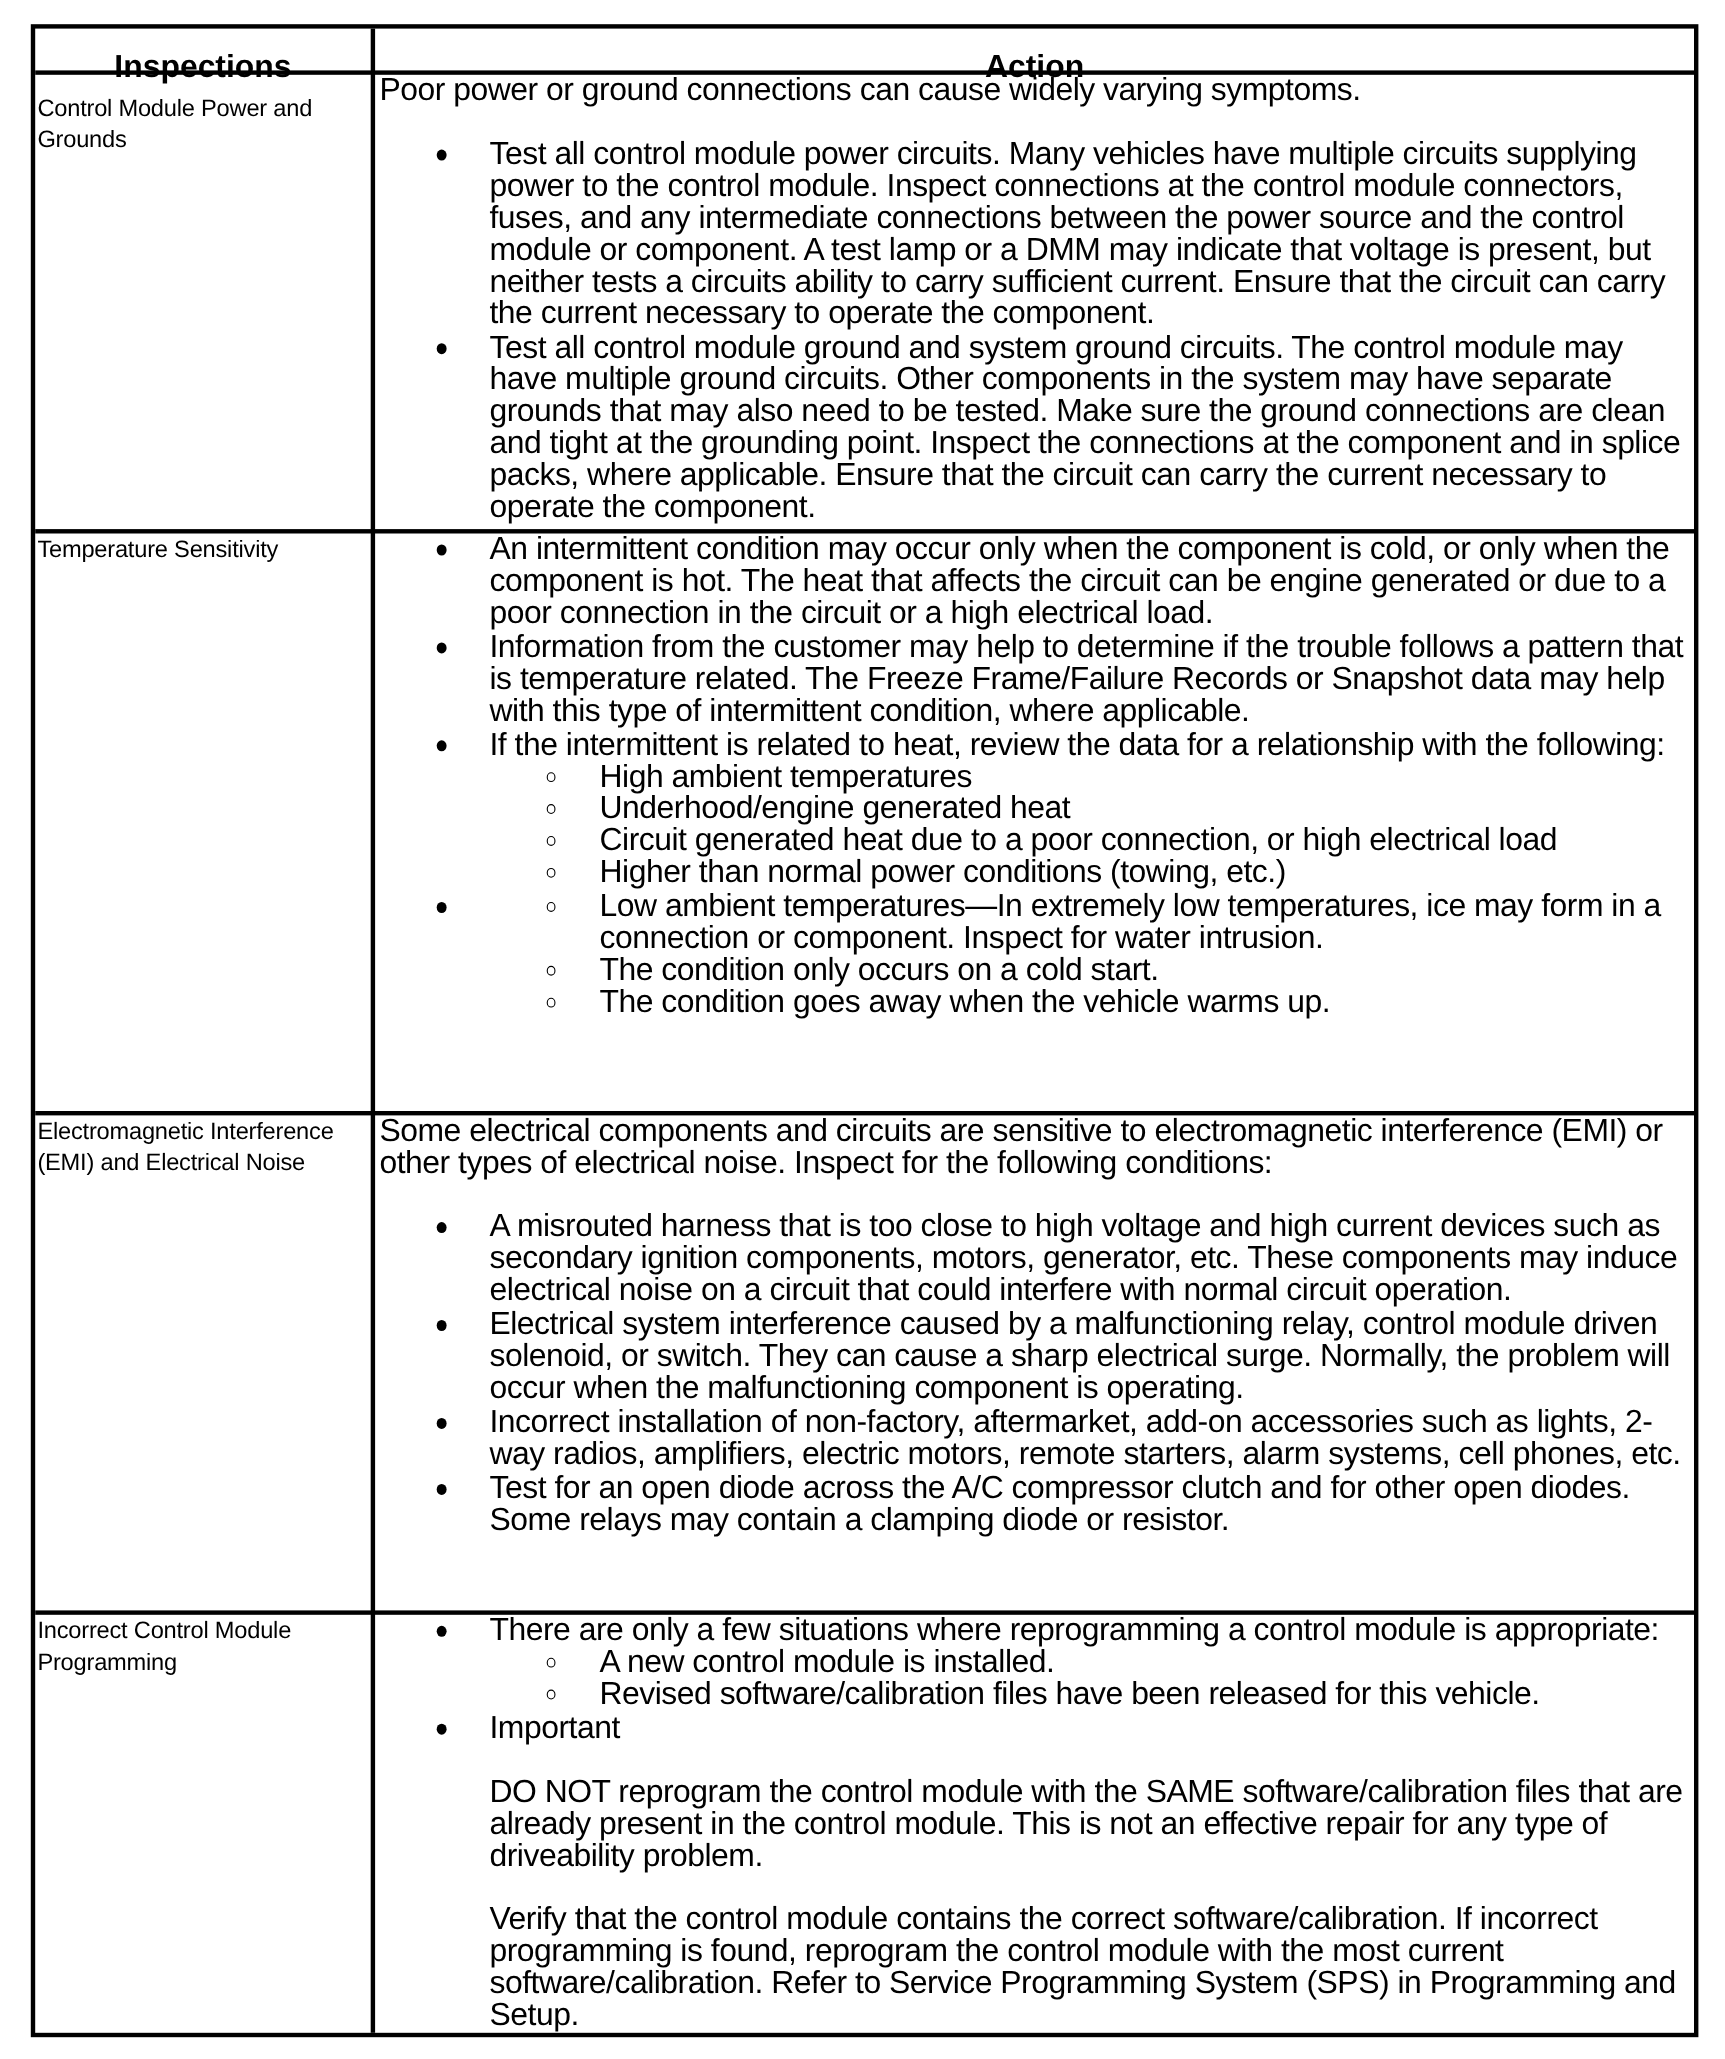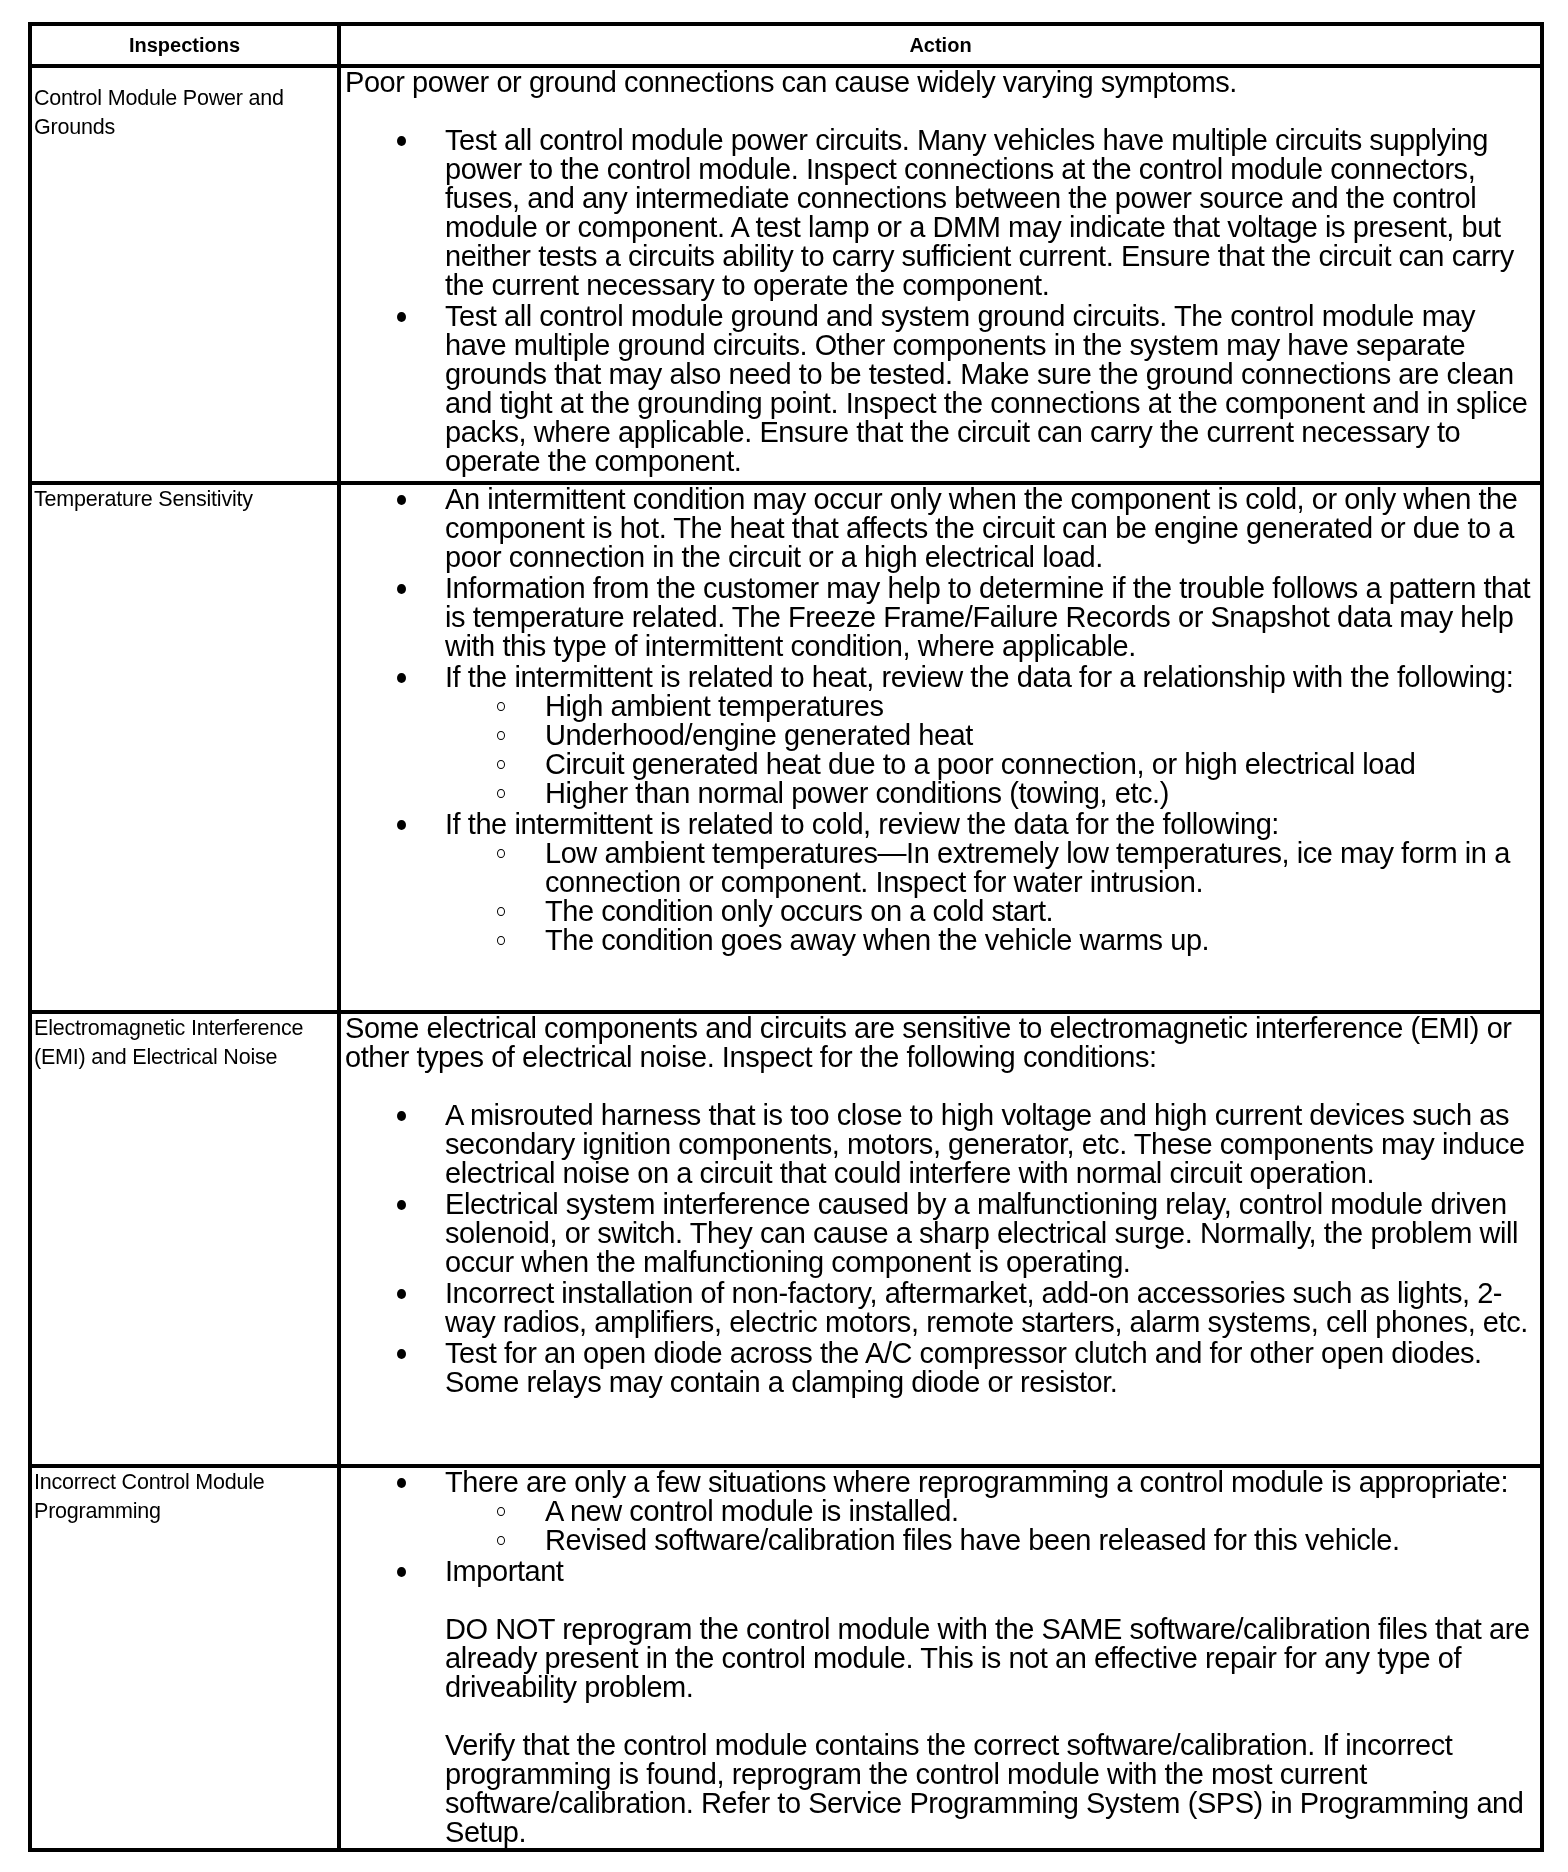--- a/index.html
+++ b/index.html
@@ -3,21 +3,21 @@
 <meta charset="utf-8">
 <style>
   html, body { margin: 0; padding: 0; background: #ffffff; }
   body { width: 1568px; height: 1872px; position: relative; overflow: hidden;
          font-family: "Liberation Sans", sans-serif; color: #000; }
   .tbl { position: absolute; left: 28px; top: 22px; width: 1516px; height: 1830px;
          box-sizing: border-box; border: 4px solid #000; }
   .vline { position: absolute; top: 0; bottom: 0; left: 305px; width: 4px; background: #000; }
   .hline { position: absolute; left: 0; right: 0; height: 4px; background: #000; }
   .row { position: absolute; left: 0; right: 0; }
-  .hdr { position: absolute; font-weight: bold; font-size: 20px; line-height: 38px; text-align: center; top: 0; }
+  .hdr { position: absolute; font-weight: bold; font-size: 29px; line-height: 38px; text-align: center; top: 16px; }
   .hdr.insp { left: 0; width: 305px; }
   .hdr.act { left: 309px; right: 0; }
   .cell-left { position: absolute; left: 2px; width: 298px; font-size: 21.5px; line-height: 29px; letter-spacing: -0.2px; }
   .cell-right { position: absolute; left: 313px; right: 6px; font-size: 29px; line-height: 29px; letter-spacing: -0.45px; }
   .para { margin: 0; }
   ul.b { list-style: none; margin: 0; padding: 0; }
   ul.b > li { position: relative; padding-left: 100px; margin-bottom: 2px; }
   ul.b > li > .dot { position: absolute; left: 52px; top: 10px; width: 9px; height: 10px; border-radius: 50%; background: #000; }
   ul.s { list-style: none; margin: 0; padding: 0; }
   ul.s > li { position: relative; padding-left: 100px; margin-left: -100px; padding-left: 200px; }
@@ -53,21 +53,21 @@
         <li><span class="dot"></span><span>An intermittent condition may occur only when the component is cold, or only when the component is hot. The heat that affects the circuit can be engine generated or due to a poor connection in the circuit or a high electrical load.</span></li>
         <li><span class="dot"></span><span>Information from the customer may help to determine if the trouble follows a pattern that is temperature related. The Freeze Frame/Failure Records or Snapshot data may help with this type of intermittent condition, where applicable.</span></li>
         <li><span class="dot"></span><span>If the intermittent is related to heat, review the data for a relationship with the following:</span>
           <ul class="s">
             <li><span class="ring"></span><span>High ambient temperatures</span></li>
             <li><span class="ring"></span><span>Underhood/engine generated heat</span></li>
             <li><span class="ring"></span><span>Circuit generated heat due to a poor connection, or high electrical load</span></li>
             <li><span class="ring"></span><span>Higher than normal power conditions (towing, etc.)</span></li>
           </ul>
         </li>
-        <li><span class="dot"></span><span>If the intermittent is related to cold, review the data for the following:</span>
+        <li><span class="dot"></span>
           <ul class="s">
             <li><span class="ring"></span><span>Low ambient temperatures—In extremely low temperatures, ice may form in a connection or component. Inspect for water intrusion.</span></li>
             <li><span class="ring"></span><span>The condition only occurs on a cold start.</span></li>
             <li><span class="ring"></span><span>The condition goes away when the vehicle warms up.</span></li>
           </ul>
         </li>
       </ul>
     </div>
   </div>
   <div class="hline" style="top:984px"></div>

